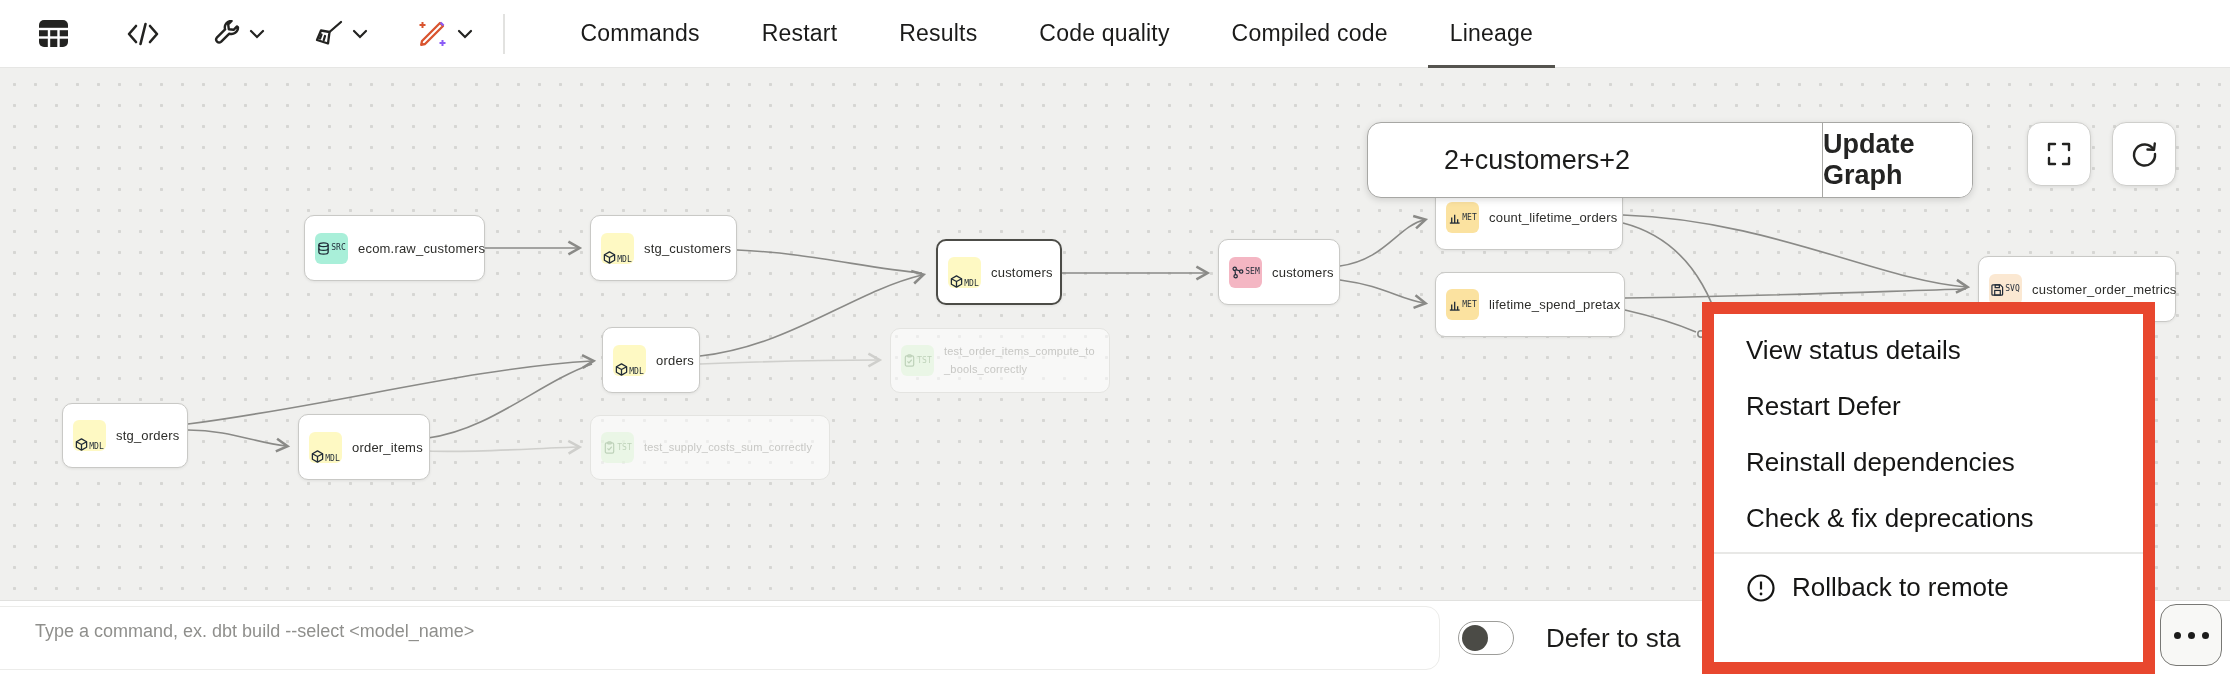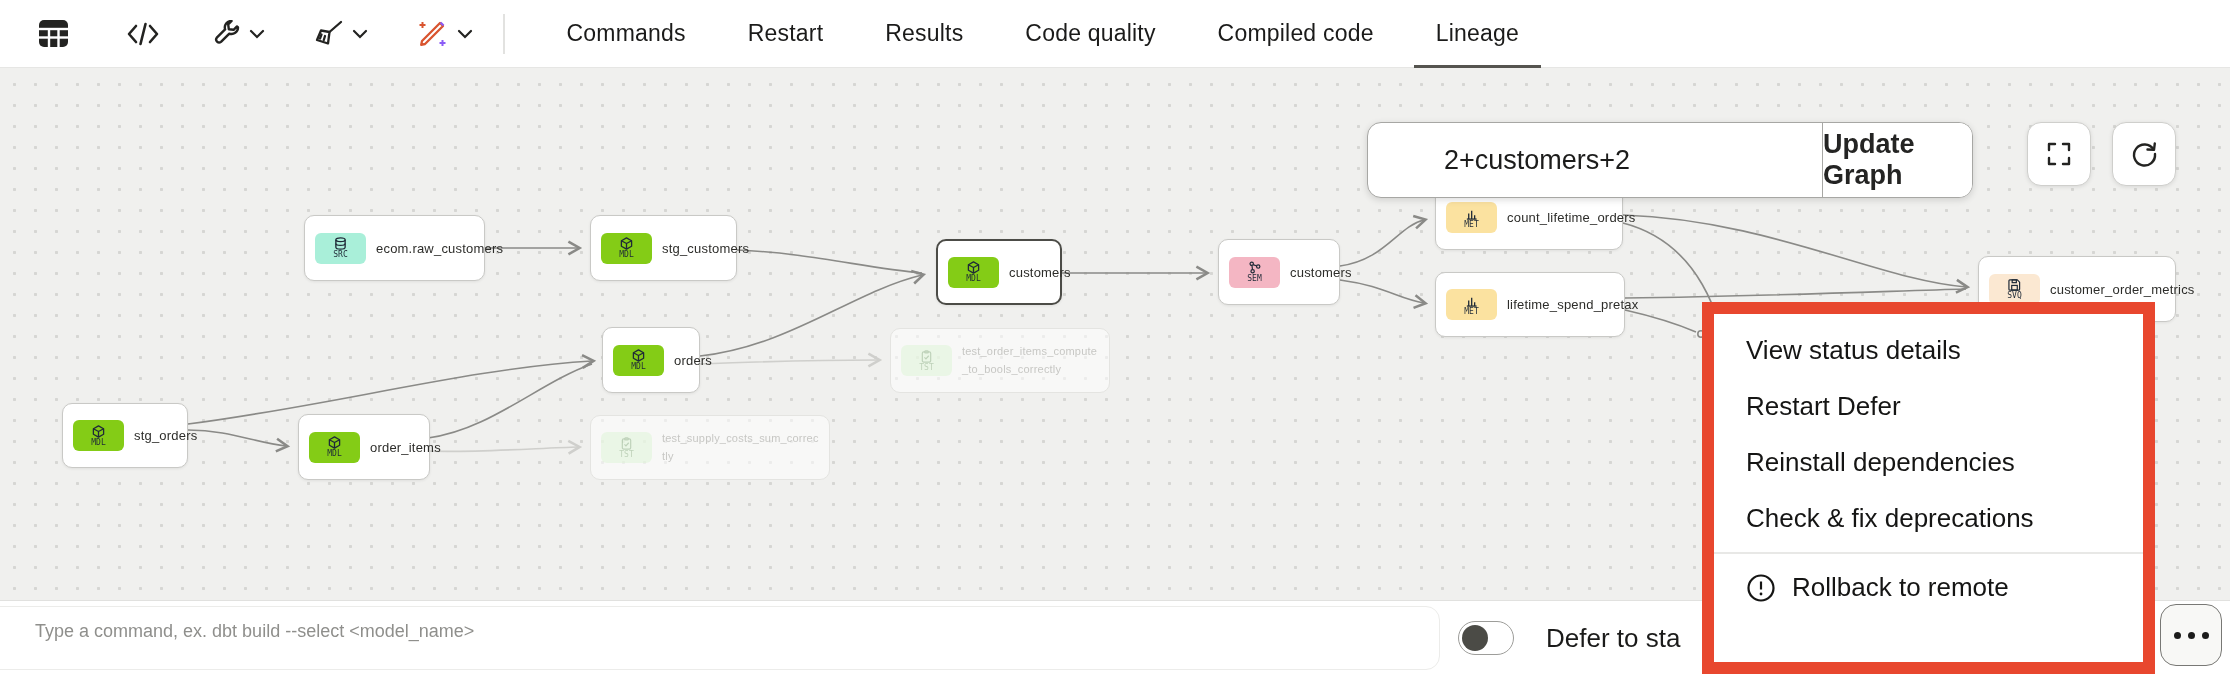--- a/index.html
+++ b/index.html
@@ -6,44 +6,44 @@
   html,body { width:2230px; height:674px; font-family:"Liberation Sans", sans-serif; background:#fff; }
   .app { position:relative; width:2230px; height:674px; overflow:hidden; background:#f0f0ee; }
 
   
   .topbar { position:absolute; top:0; left:0; width:2230px; height:68px; background:#fff;
             border-bottom:1.5px solid #e6e6e4; display:flex; align-items:center; z-index:30; }
   .tool-group { display:flex; align-items:center; gap:14px; padding-left:30px; }
   .tool-btn { display:flex; align-items:center; gap:9px; padding:6px 8px; cursor:pointer; }
   .tool-btn svg { display:block; }
   .vdivider { width:1.5px; height:40px; background:#e2e2e0; margin:0 28px 0 22px; }
-  .tabs { display:flex; align-items:center; gap:62px; height:68px; margin-left:34px; }
+  .tabs { display:flex; align-items:center; gap:62px; height:68px; margin-left:48px; }
   .tab { position:relative; font-size:23px; font-weight:500; color:#1b1b1a; height:68px;
          display:flex; align-items:center; cursor:pointer; letter-spacing:.2px; }
   .tab.active::after { content:""; position:absolute; left:-22px; right:-22px; bottom:0;
          height:3px; background:#55544f; }
 
   
   .canvas { position:absolute; top:68px; left:0; width:2230px; height:532px;
             background-color:#f0f0ee;
             background-image:radial-gradient(circle, #d6d6d3 1.4px, transparent 1.5px);
             background-size:21px 21px; background-position:4px 6px; }
   .edges { position:absolute; top:0; left:0; z-index:1; }
 
   
   .node { position:absolute; height:66px; background:#fff; border:1.5px solid #c9c9c6;
           border-radius:10px; display:flex; align-items:center; gap:10px; padding:0 10px;
           box-shadow:0 1px 3px rgba(0,0,0,.07); z-index:5; cursor:pointer; }
   .node.selected { border:2.5px solid #4c4c47; }
   .nlabel { font-size:13px; color:#2d2d2a; white-space:nowrap; letter-spacing:.2px; }
-  .badge { width:51px; height:31px; border-radius:6px; display:flex; flex-direction:column;
+  .badge { width:33px; height:31px; border-radius:6px; display:flex; flex-direction:row;
            align-items:center; justify-content:center; gap:1px; flex:0 0 auto; }
   .badge svg { display:block; }
   .btxt { font-family:"DejaVu Sans Mono", monospace; font-size:8px; line-height:8px; color:#1f2a37; }
-  .b-mdl { background:#84cc16; } .b-src { background:#a9efd9; } .b-sem { background:#f4b6c3; }
+  .b-mdl { background:#fef9c3;align-items:flex-end; } .b-src { background:#a9efd9; } .b-sem { background:#f4b6c3; }
   .b-met { background:#fbe2a0; } .b-tst { background:#dbf5d2; } .b-svq { background:#fbe8d2; }
   .node.ghost { background:rgba(255,255,255,.55); border-color:#e4e4e1; box-shadow:none; }
   .node.ghost .nlabel { color:#c7c7c4; font-size:11px; white-space:normal; word-break:break-all; line-height:1.6; }
   .node.ghost .badge { opacity:.45; }
   .node.ghost .btxt { color:#7aa571; }
   .node.h65 { height:65px; }
 
   
   .selector { position:absolute; left:1367px; top:54px; width:606px; height:76px; background:#fff;
               border:1.5px solid #a7a7a4; border-radius:14px; display:flex; z-index:10;

